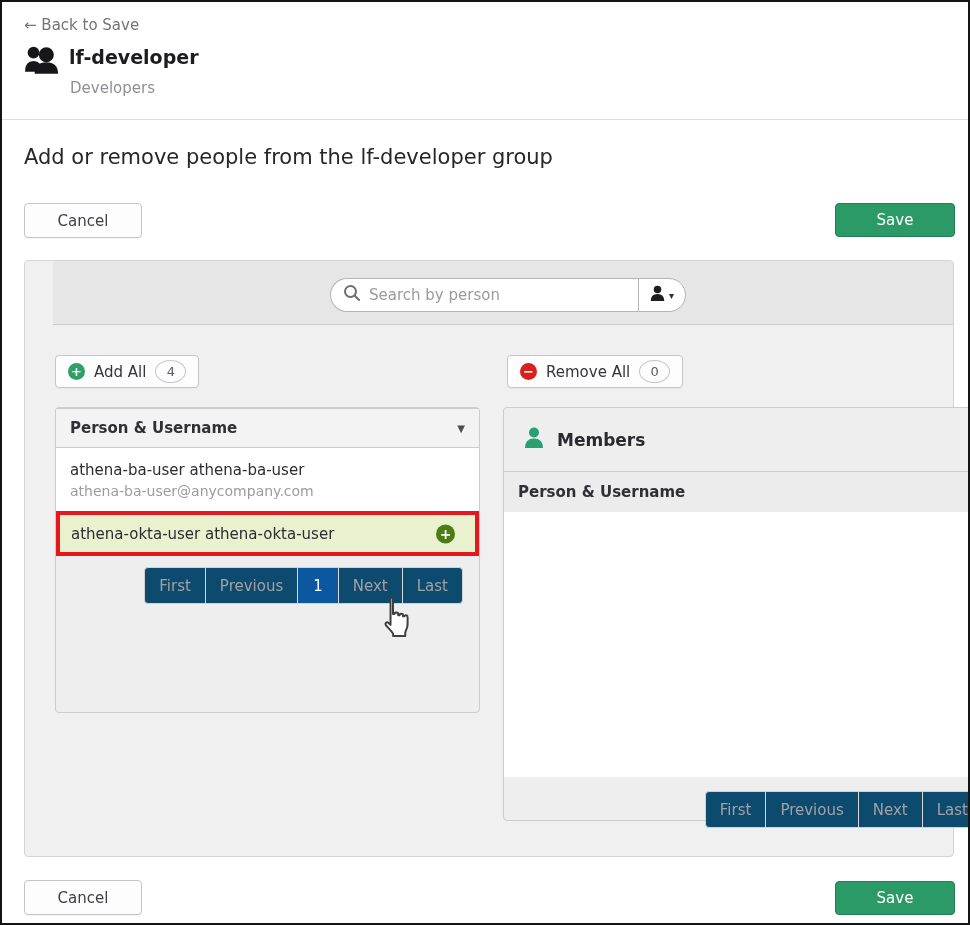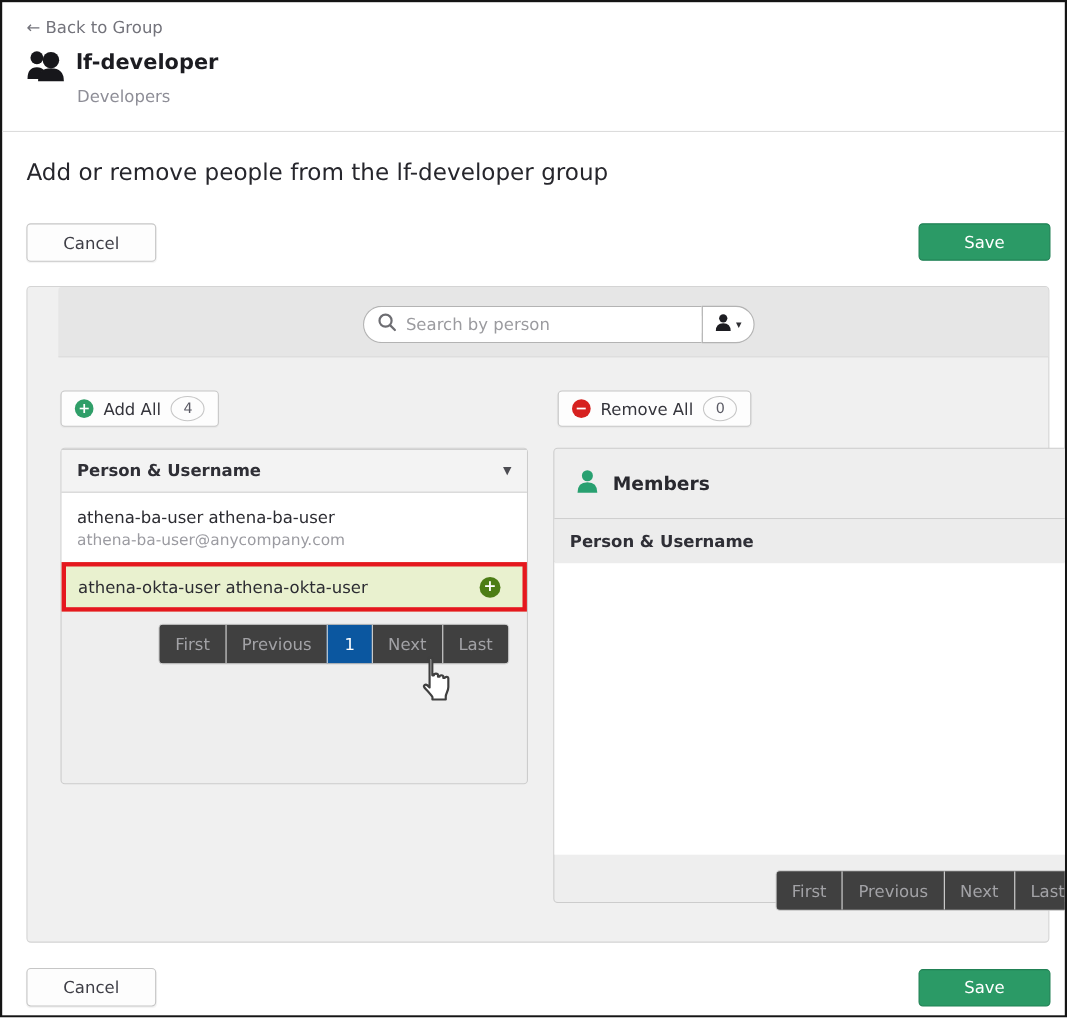--- a/index.html
+++ b/index.html
@@ -92,37 +92,37 @@
   .row-add-icon { position:absolute; right:20px; top:50%; transform:translateY(-50%);
                   width:19px; height:19px; border-radius:50%; background:#4c7d15; color:#fff;
                   display:flex; align-items:center; justify-content:center;
                   font-size:14px; font-weight:bold; cursor:pointer; }
 
   .empty-list { height:266px; background:#fff; }
 
   
   .pager-bar { display:flex; justify-content:flex-end; }
   .pager { display:flex; border:1px solid #d2d2d2; border-radius:4px; overflow:hidden;
-           background:#404040; height:37px; }
+           background:#0c4a6e; height:37px; }
   .pager .pg { display:flex; align-items:center; padding:0 14px; font-size:15px; color:#a2a2a6;
                border-left:1px solid #d9d9d9; cursor:pointer; }
   .pager .pg:first-child { border-left:none; }
   .pager .pg.active { background:#0b57a0; color:#fff; padding:0 15px; }
 
   .pager-left  { margin:11px 16px 0 0; }
   .pager-right { margin:14px 13px 0 0; }
 
   .cursor-hand { position:absolute; left:374px; top:594px; z-index:5; pointer-events:none; }
 </style>
 </head>
 <body>
 
 <div class="screen">
 
-  <div class="back-link">← Back to Group</div>
+  <div class="back-link">← Back to Save</div>
   <div class="group-icon">
     <svg width="38" height="32" viewBox="0 0 34 30" fill="#17171b">
       <circle cx="10" cy="8" r="5.5"></circle>
       <path d="M2 26 q0 -10 8 -10 q4 0 6 2.5 q-4 3 -4 7.5 z"></path>
       <circle cx="22" cy="10" r="7"></circle>
       <path d="M11 28 q0 -11 11 -11 q11 0 11 11 z"></path>
     </svg>
   </div>
   <div class="group-title">lf-developer</div>
   <div class="group-subtitle">Developers</div>

